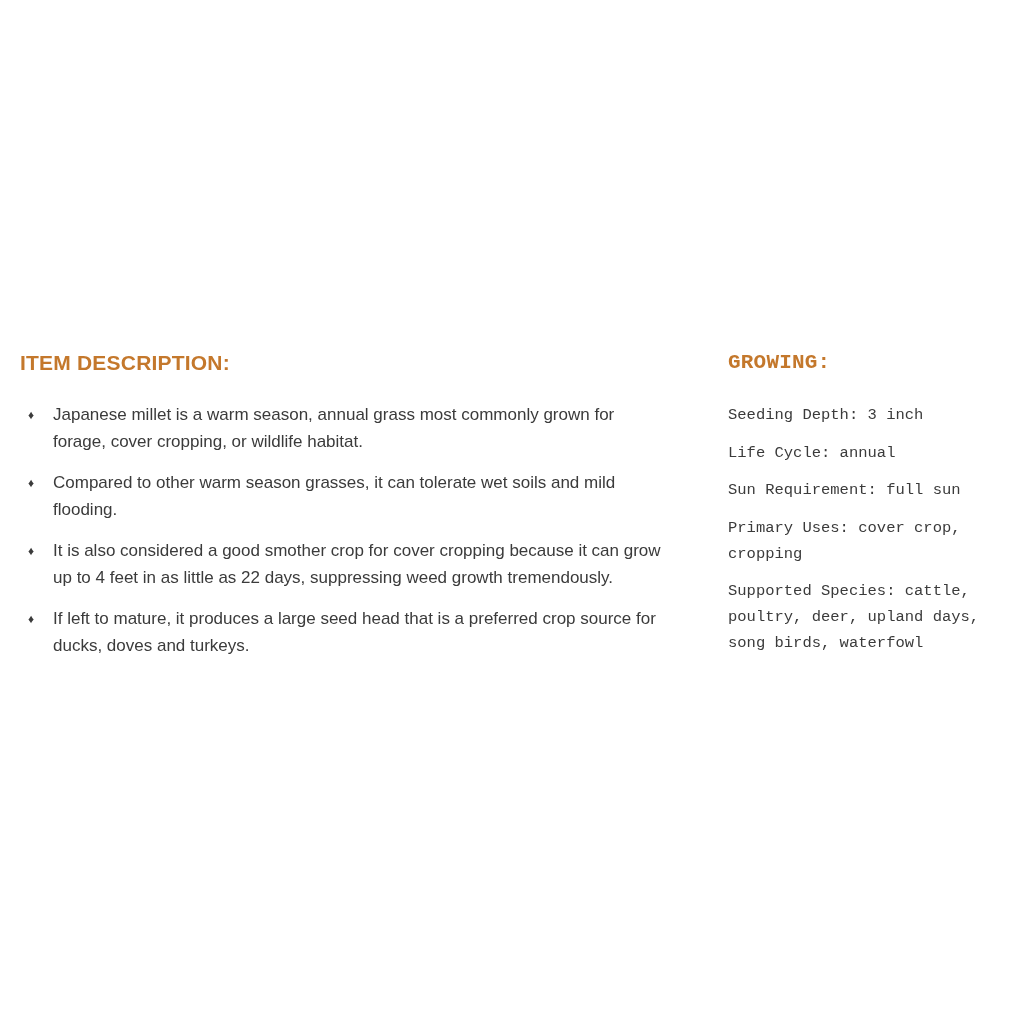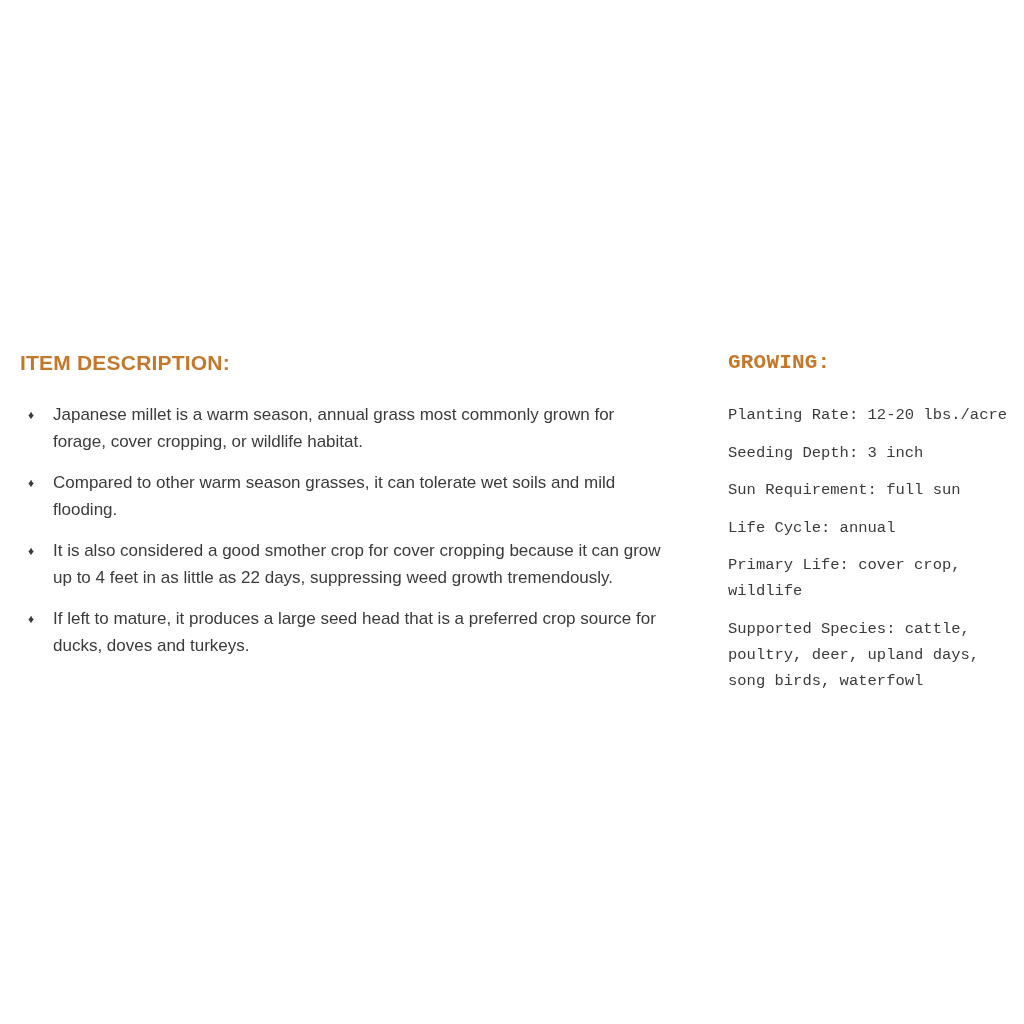--- a/index.html
+++ b/index.html
@@ -108,28 +108,27 @@
             <span class="diamond">♦</span>
             <span class="bullet-text">If left to mature, it produces a large seed head that is a preferred crop source for ducks, doves and turkeys.</span>
           </li>
         </ul>
     </section>
 
     <aside class="col-right">
       <h2 class="section-heading">GROWING:</h2>
       <div class="fact-list">
 
-          <p class="fact">Planting Rate: 12-20 lbs./acre</p>
 
           <p class="fact">Seeding Depth: 3 inch</p>
 
+          <p class="fact">Life Cycle: annual</p>
+
           <p class="fact">Sun Requirement: full sun</p>
 
-          <p class="fact">Life Cycle: annual</p>
-
-          <p class="fact">Primary Life: cover crop, wildlife</p>
+          <p class="fact">Primary Uses: cover crop, cropping</p>
 
           <p class="fact">Supported Species: cattle, poultry, deer, upland days, song birds, waterfowl</p>
         </div>
     </aside>
 
   </div>
 </div>
 
 </body></html>

